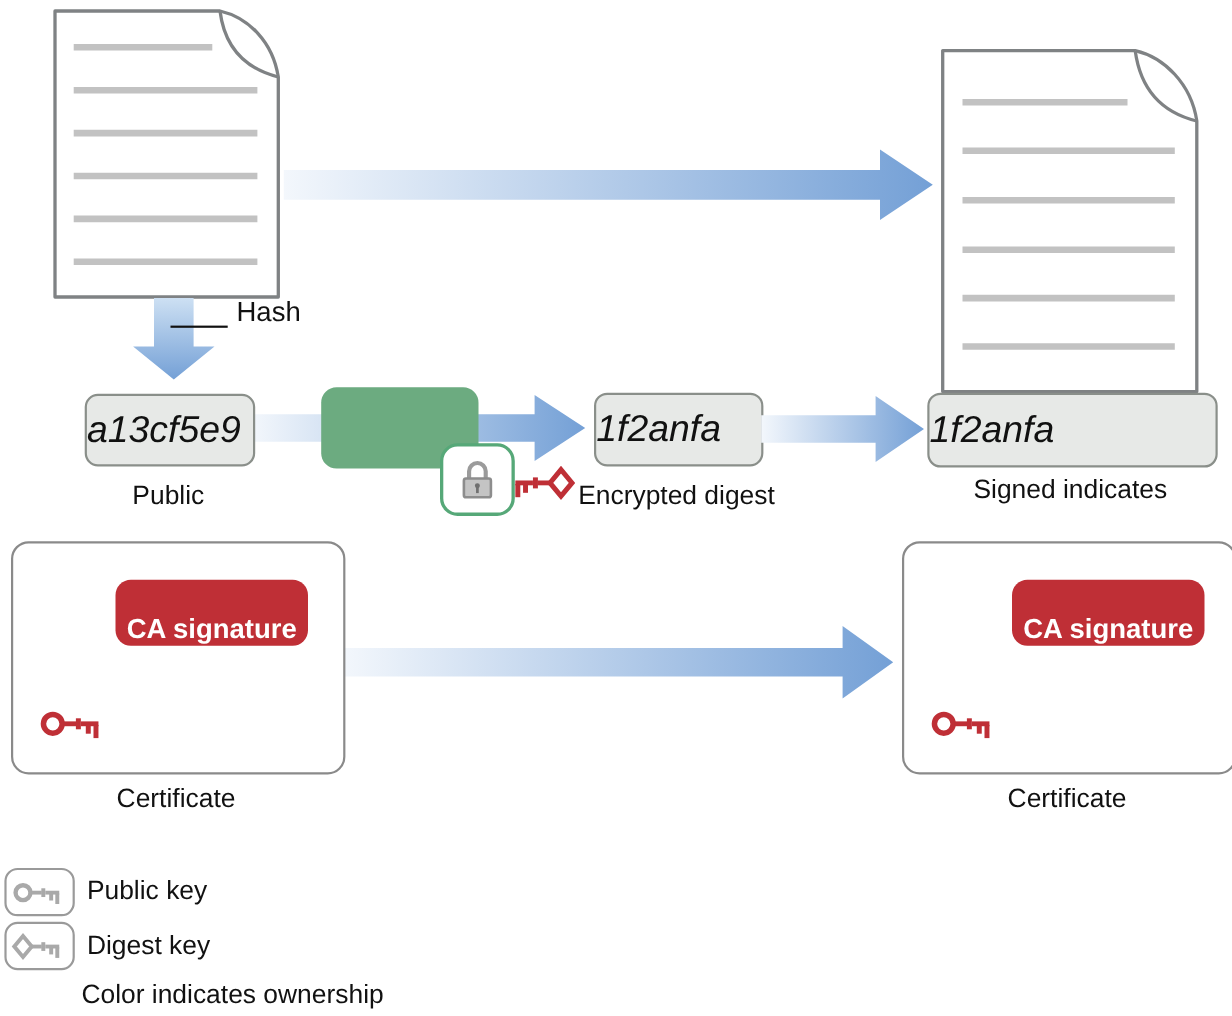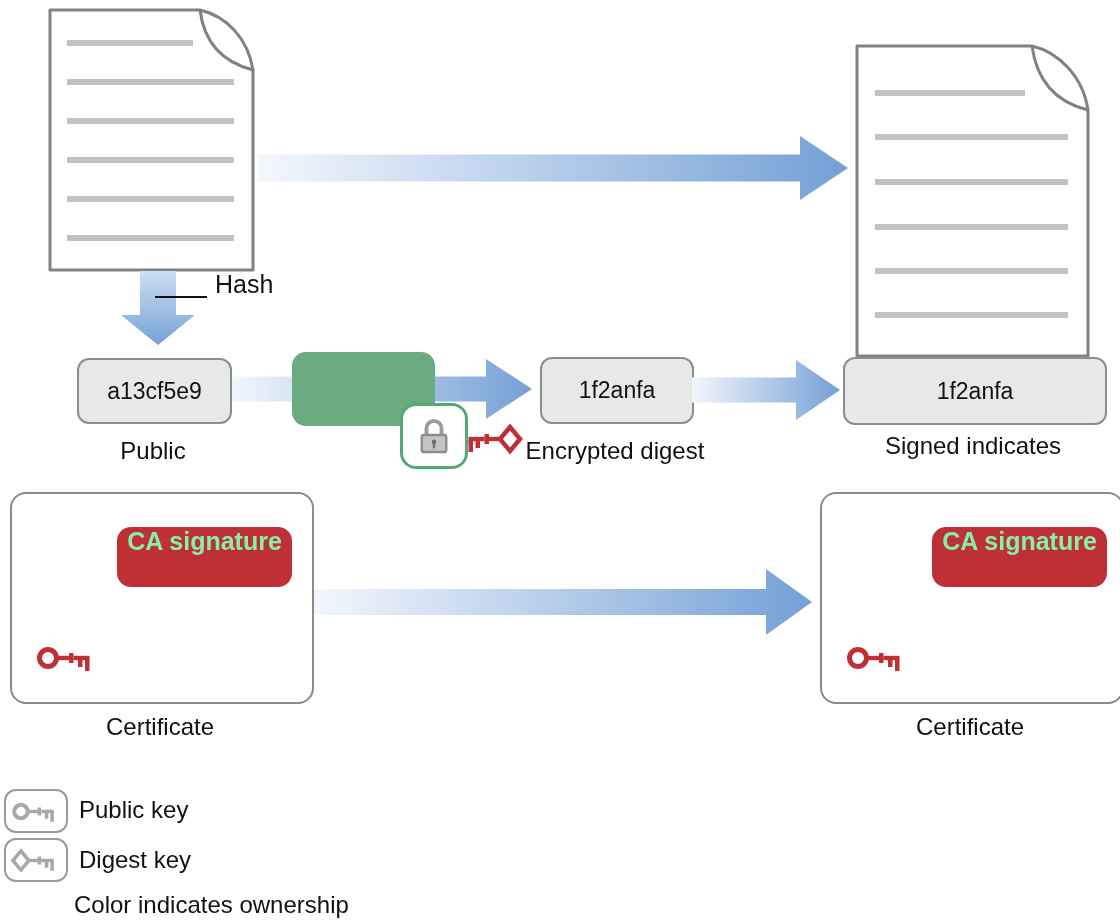--- a/index.html
+++ b/index.html
@@ -12,29 +12,29 @@
   .doc-page{fill:#fff;stroke:var(--doc-outline,#7f8284);stroke-width:3;stroke-linejoin:round;}
   .doc-fold{fill:#fff;stroke:var(--doc-outline,#7f8284);stroke-width:3;stroke-linejoin:round;}
   .doc-line{stroke:var(--doc-line,#c2c2c2);stroke-width:6;}
 
   
   .stopL{stop-color:var(--arrow-light,#f3f7fc);}
   .stopD{stop-color:var(--arrow-blue,#74a0d6);}
   .stopDL{stop-color:var(--arrow-down-light,#cde0f3);}
 
   
-  .chip{position:absolute;display:flex;align-items:center;justify-content:center;
+  .chip{position:absolute;display:flex;align-items:center;
         background:var(--chip-fill,#e7e9e7);border:2px solid var(--chip-border,#8a8f8a);
-        border-radius:12px;font-size:23px;}
+        border-radius:12px;font-size:34px;font-style:italic;}
   .lbl{position:absolute;transform:translateX(-50%);white-space:nowrap;font-size:24px;}
   .green-box{position:absolute;background:var(--green-box,#6cab80);border-radius:14px;}
   .lock-badge{position:absolute;background:#fff;border:3px solid var(--lock-border-green,#56a878);border-radius:16px;}
   .cert{position:absolute;background:#fff;border:2px solid #8a8a8a;border-radius:16px;}
-  .ca-badge{position:absolute;display:flex;align-items:flex-start;justify-content:center;
-            background:var(--red,#bf2f36);color:#86efac;font-weight:bold;font-size:25px;border-radius:14px;margin-left:12px;}
+  .ca-badge{position:absolute;display:flex;align-items:flex-end;justify-content:center;
+            background:var(--red,#bf2f36);color:#ffffff;font-weight:bold;font-size:25px;border-radius:14px;}
   .legend-badge{position:absolute;background:#fff;border:2px solid #9a9a9a;border-radius:12px;
                 display:flex;align-items:center;justify-content:center;}
   .hash-line{position:absolute;height:2px;background:#111;}
   .key-red{color:var(--red,#bf2f36);}
   .key-gray{color:var(--key-gray,#a9a9a9);}
 </style>
 </head>
 <body>
 
 <div class="canvas">

